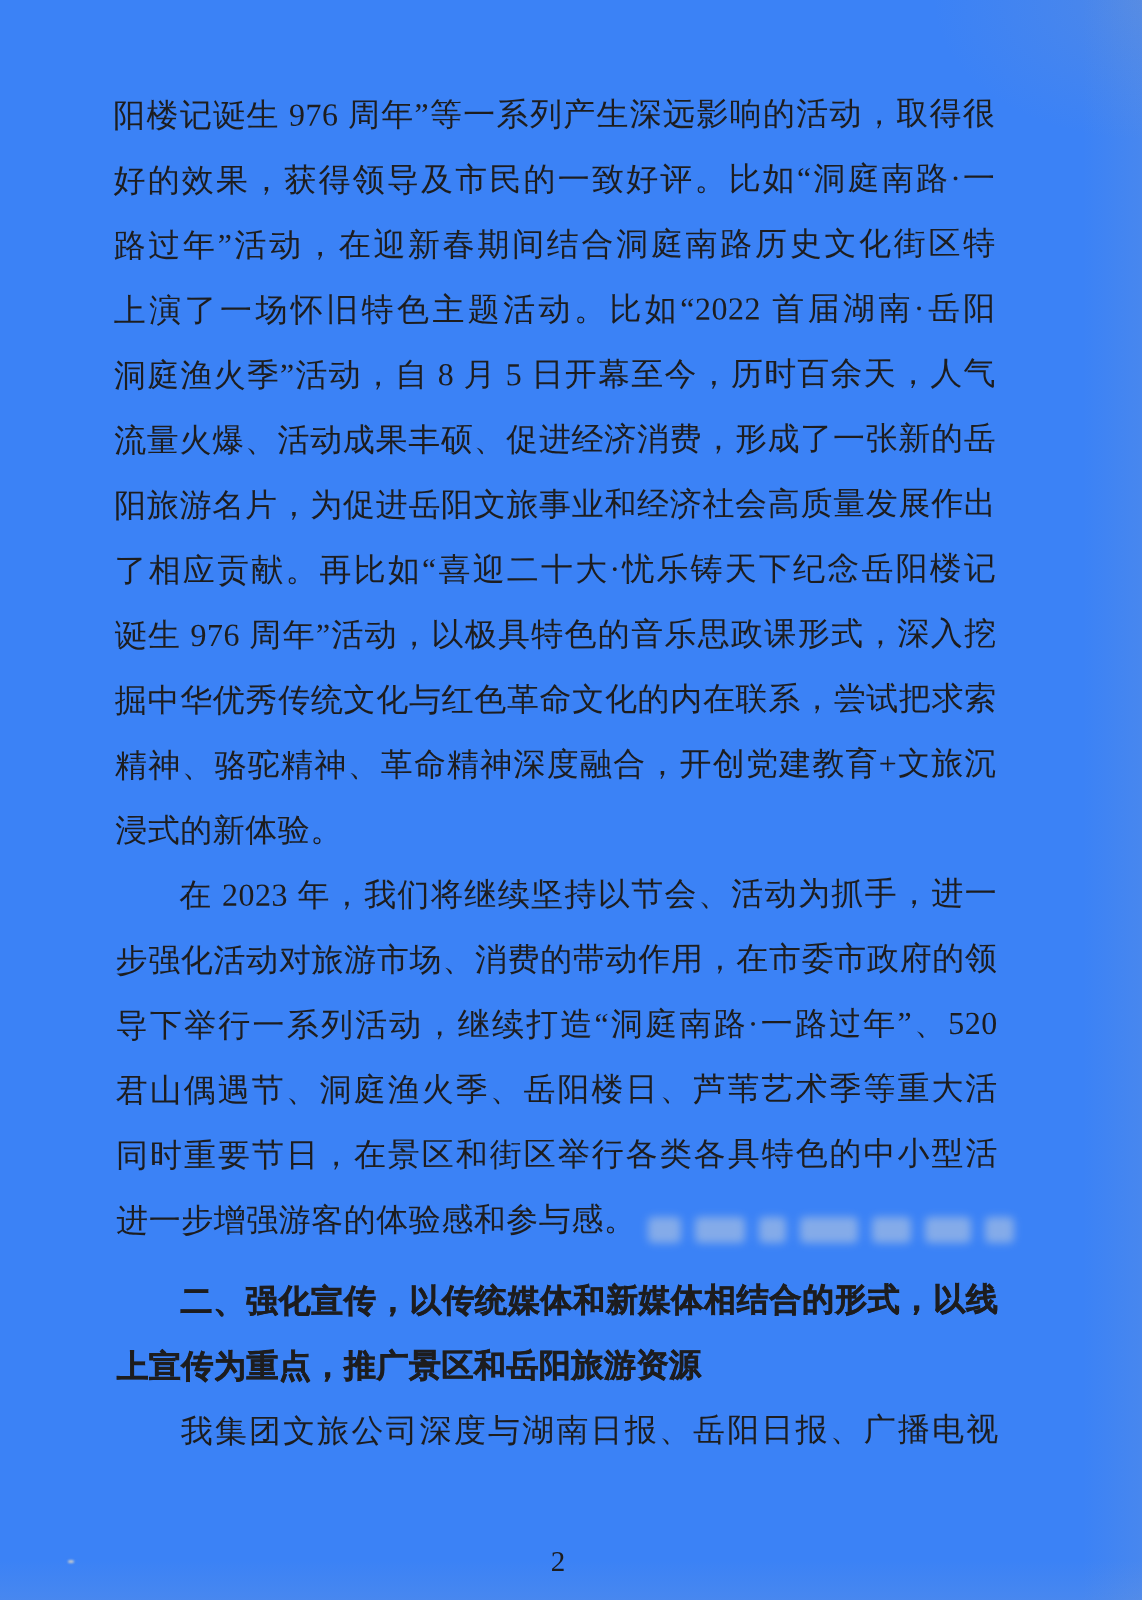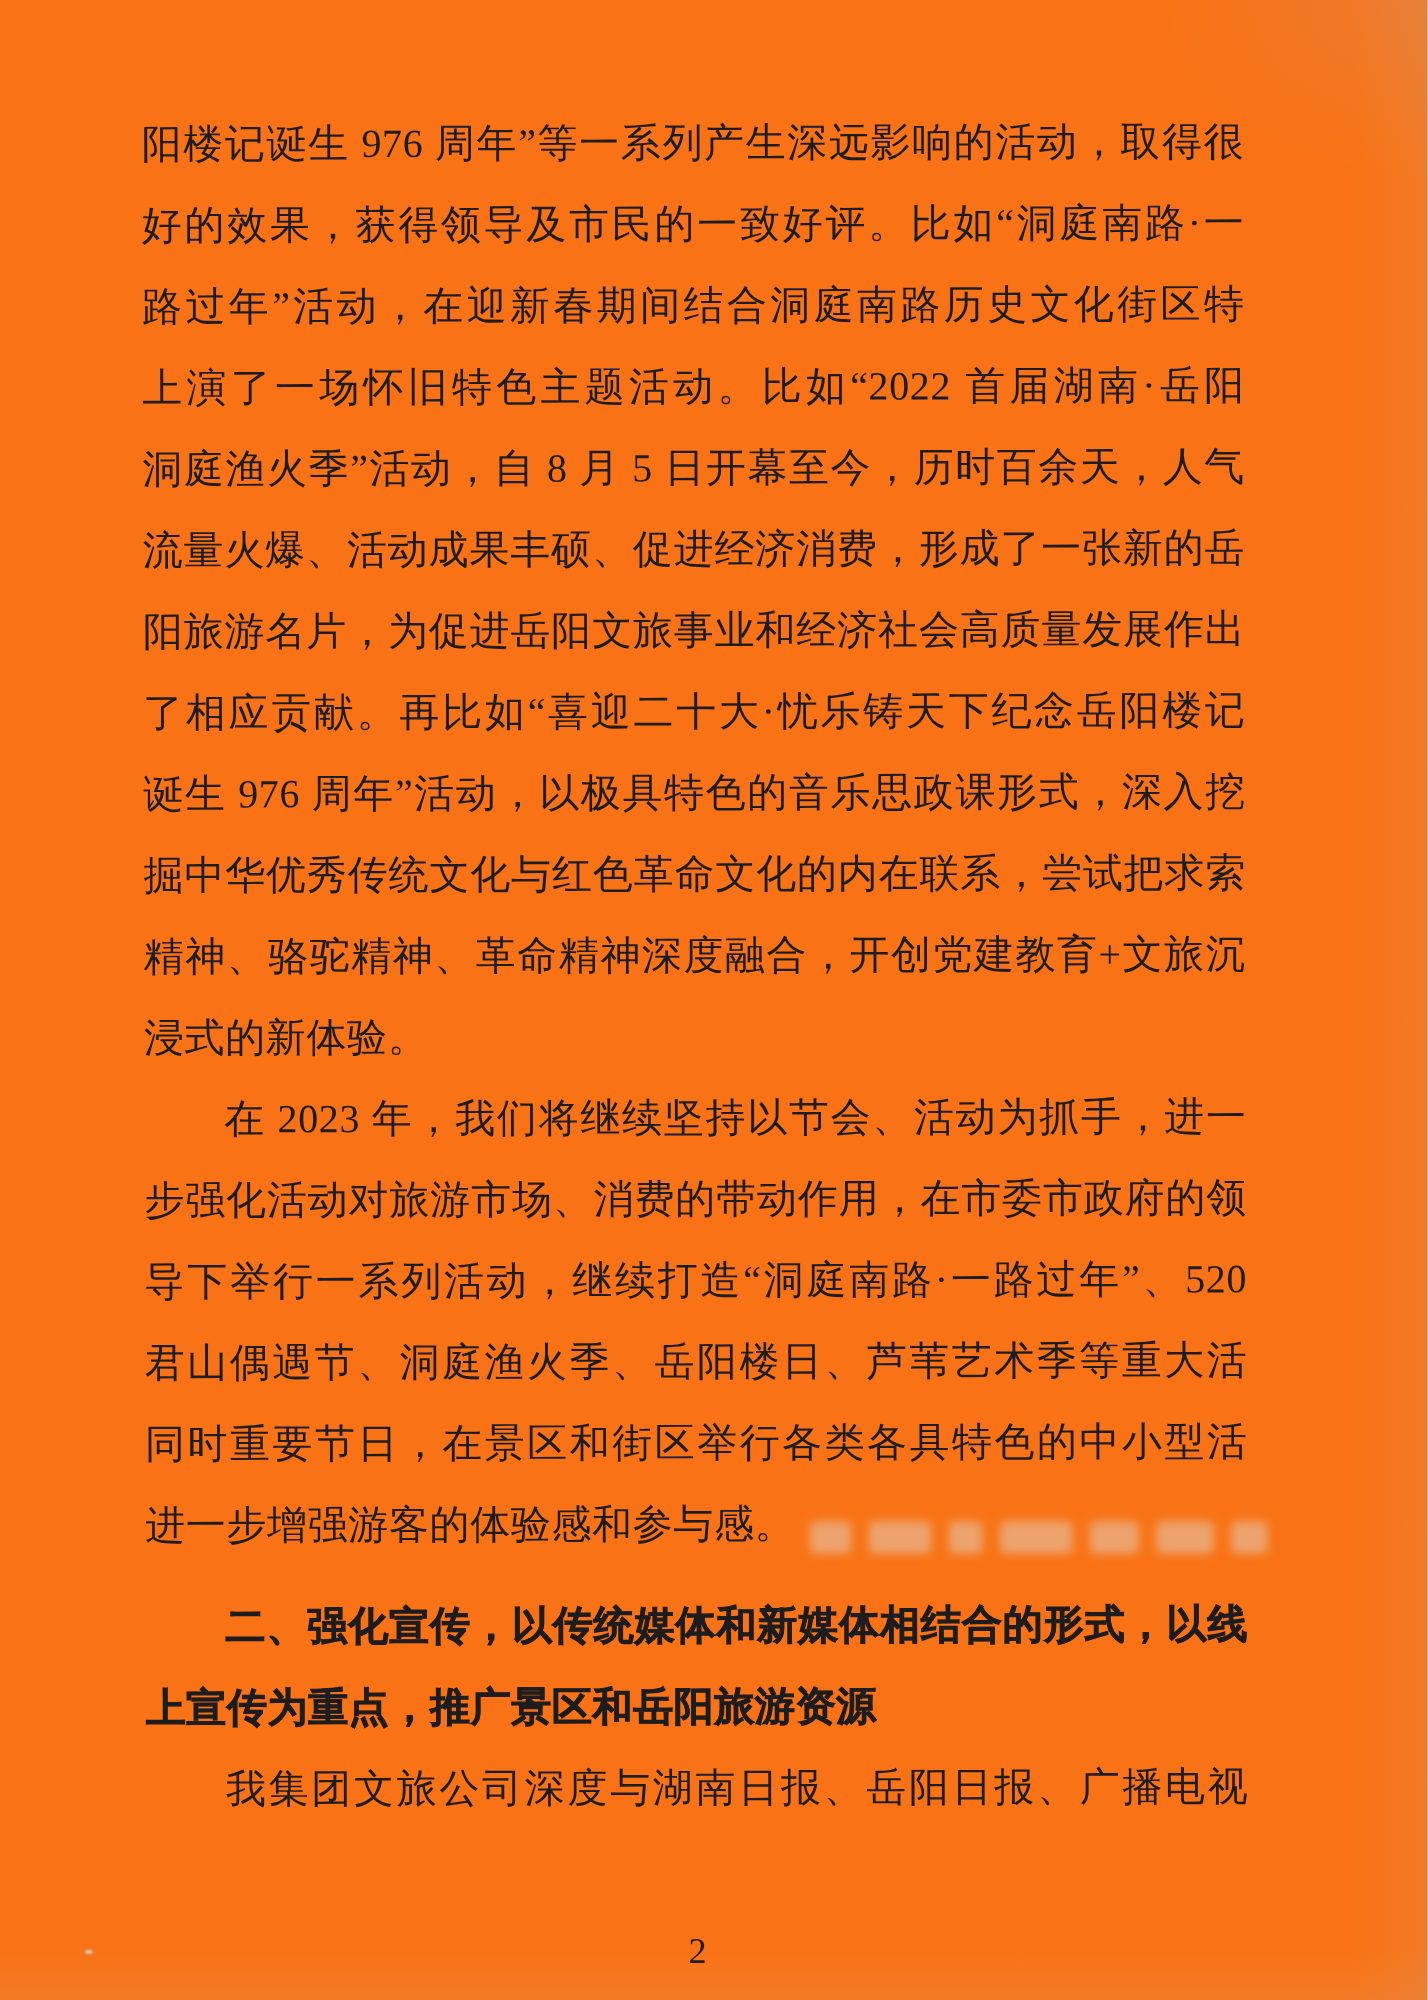--- a/index.html
+++ b/index.html
@@ -1,19 +1,19 @@
 <!DOCTYPE html>
 <html lang="zh"><head>
 <meta charset="utf-8">
 <style>
   html,body{margin:0;padding:0;background:#ffffff;}
   .page{
     position:relative;
     width:1142px;height:1600px;
-    background:#f97316;
+    background:#3b82f6;
     overflow:hidden;
     font-family:"Liberation Serif","DejaVu Serif",serif;
   }
   
   .shade-top-right{
     position:absolute;top:0;right:0;width:320px;height:240px;
     background:radial-gradient(ellipse 300px 200px at 100% 0%, rgba(170,165,165,0.16), rgba(170,165,165,0) 70%);
     pointer-events:none;
   }
   .shade-right{

